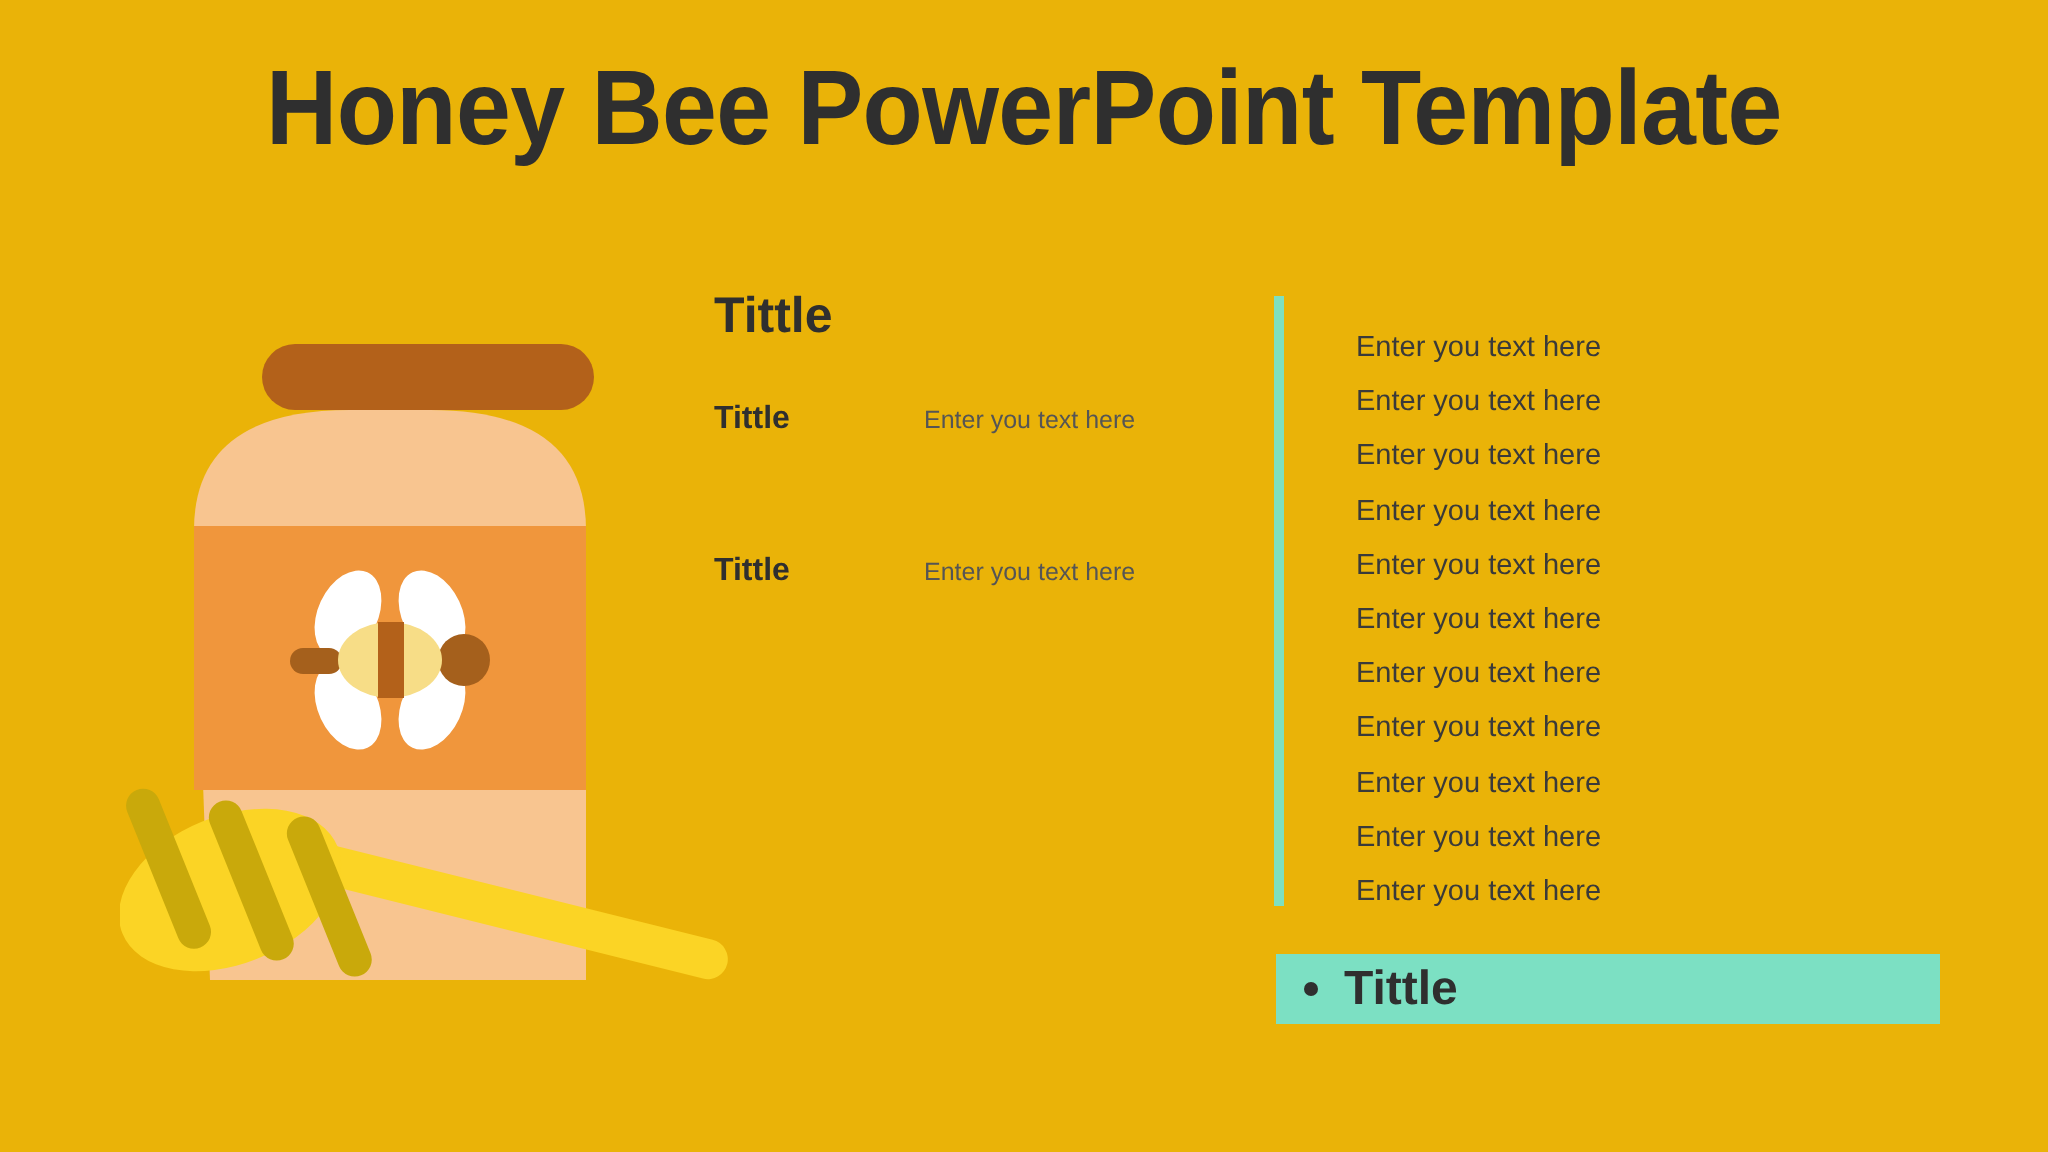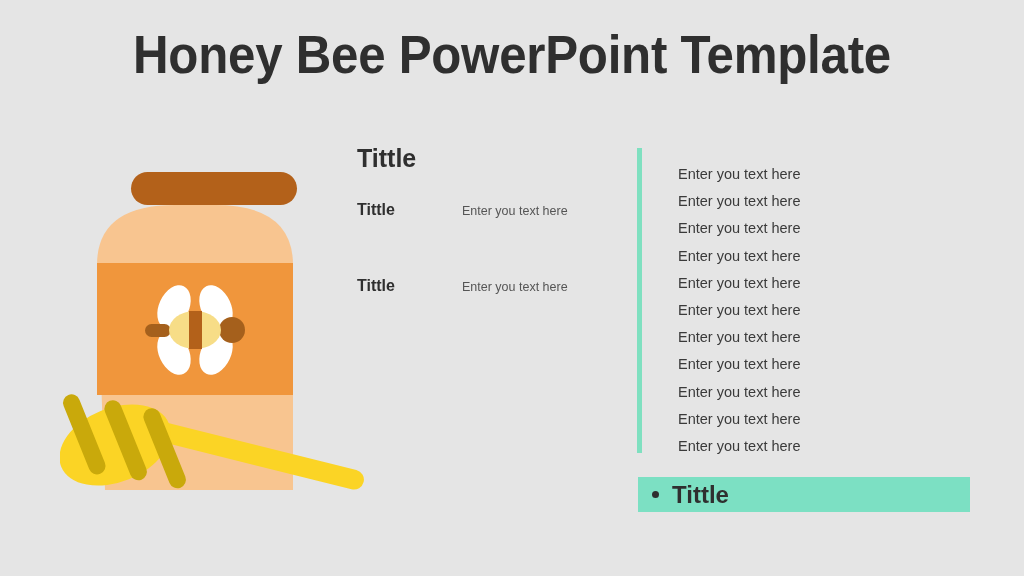--- a/index.html
+++ b/index.html
@@ -9,21 +9,21 @@
   }
   body {
     font-family: "Liberation Sans", sans-serif;
     -webkit-font-smoothing: antialiased;
   }
 
   #slide {
     position: relative;
     width: 1024px;
     height: 576px;
-    background: #e5e5e5;
+    background: #eab308;
     overflow: hidden;
   }
 
   
   .slide-title {
     position: absolute;
     left: 0;
     top: 24px;
     width: 1024px;
     text-align: center;

